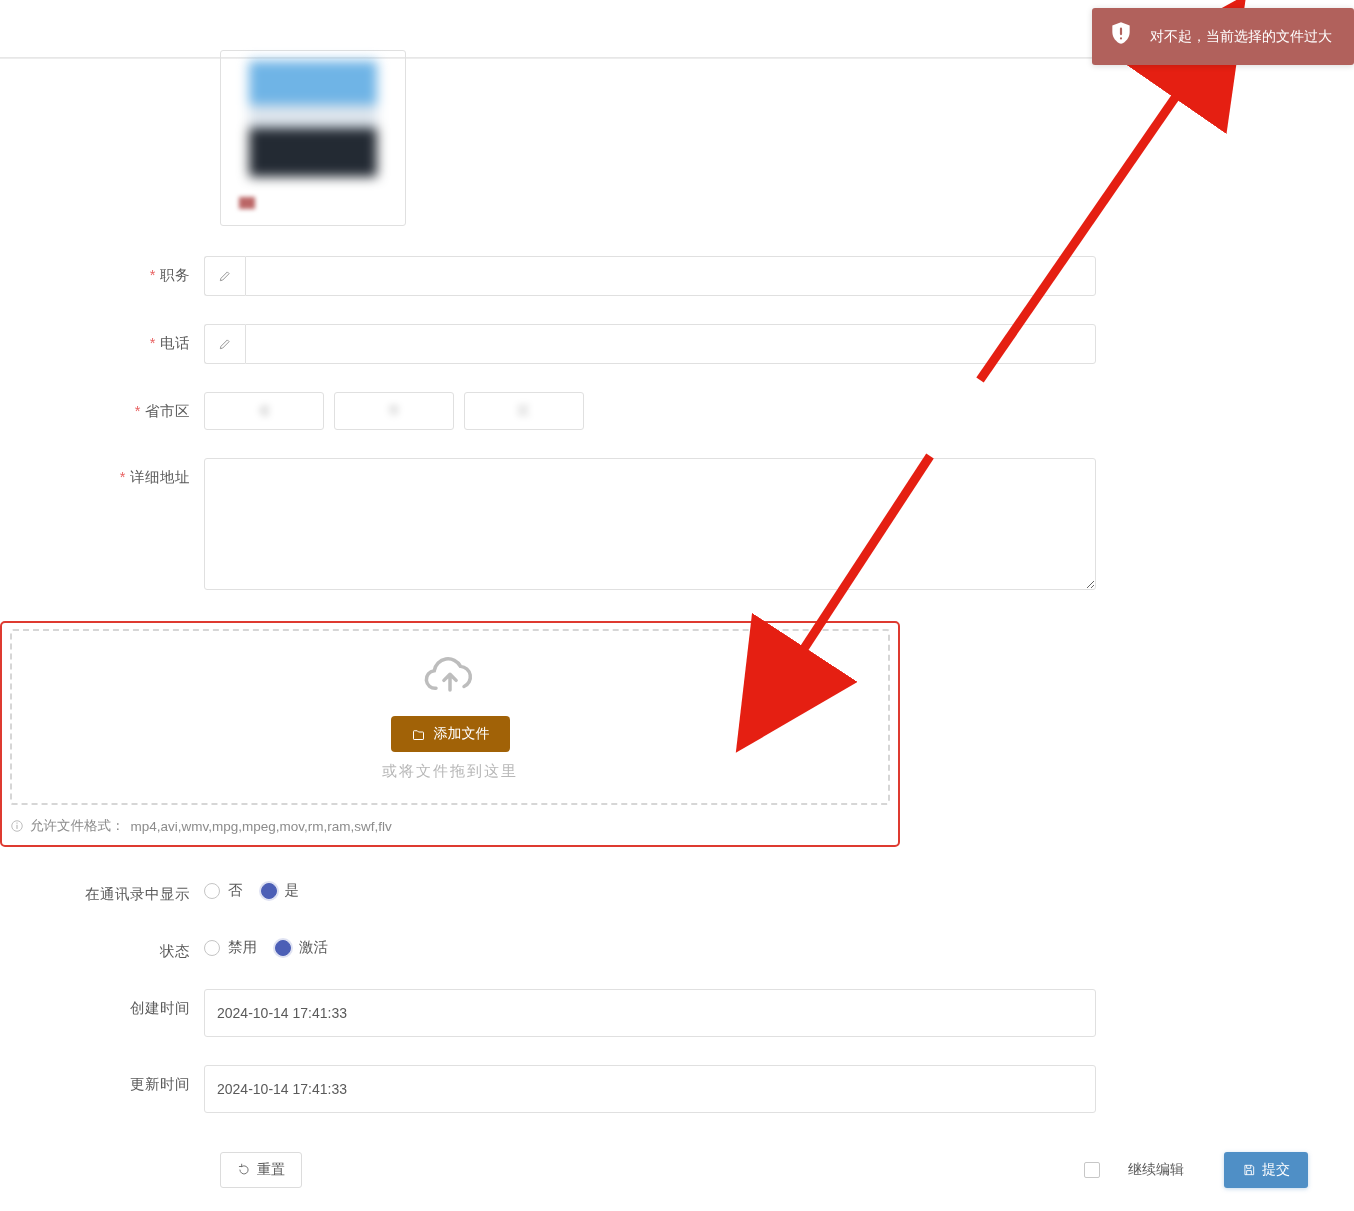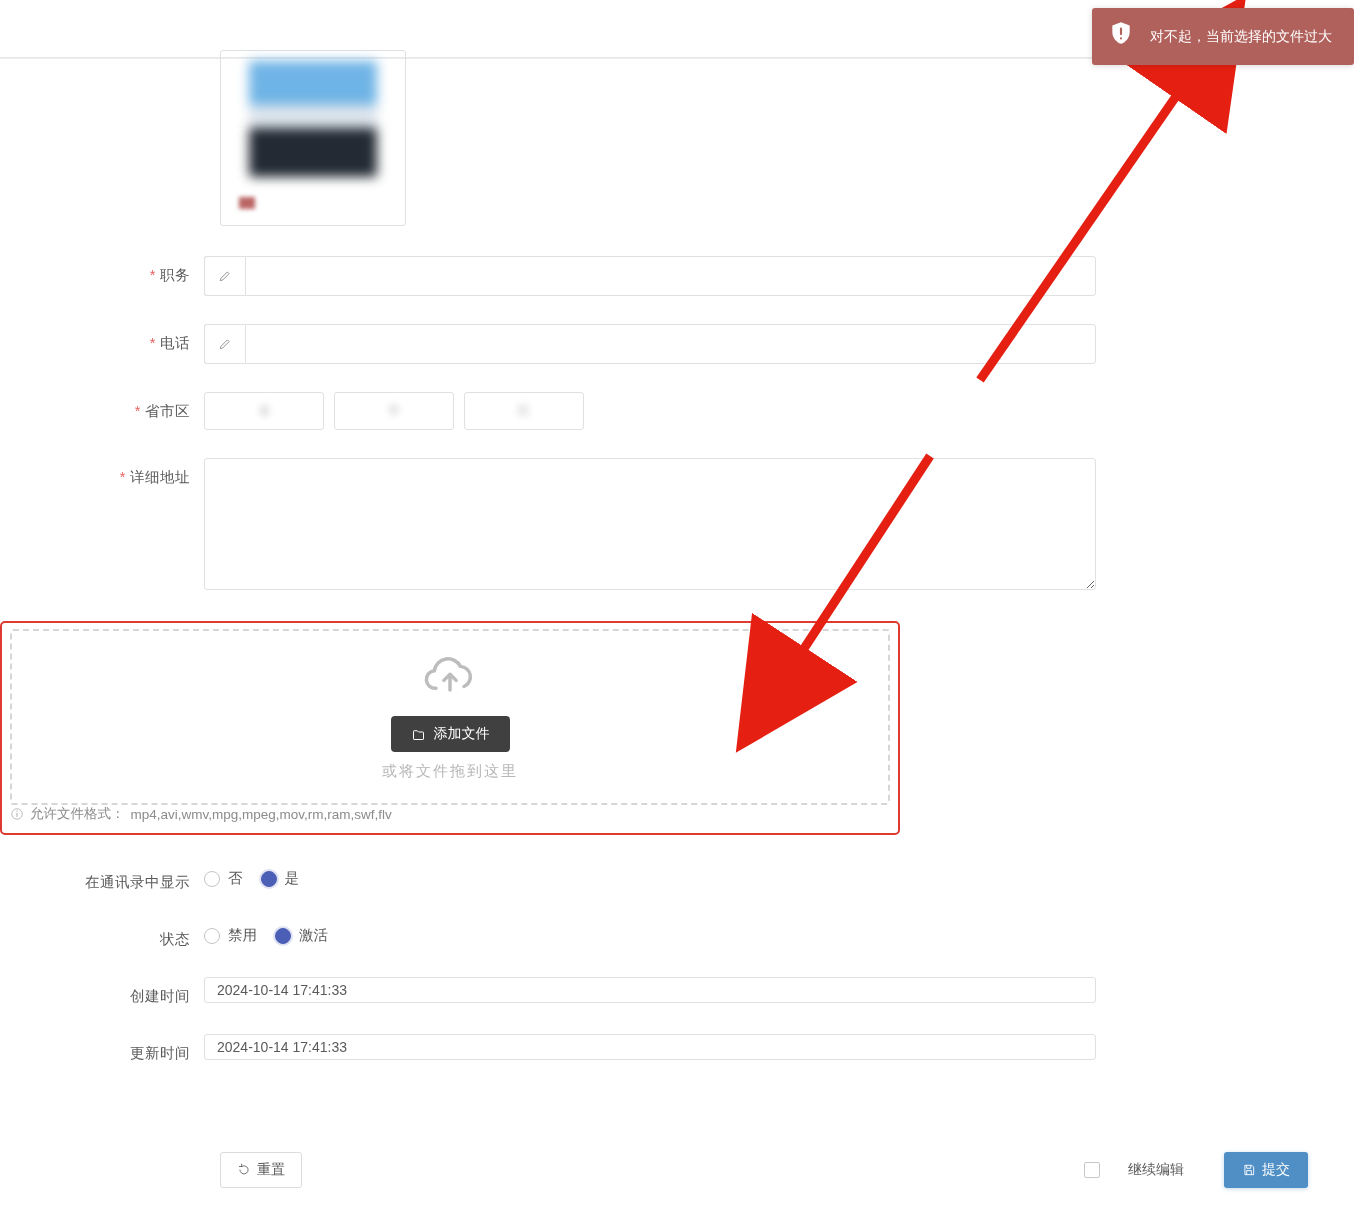--- a/index.html
+++ b/index.html
@@ -181,21 +181,21 @@
     padding: 0 12px;
     font-size: 14px;
     color: #5a5a5a;
     box-sizing: border-box;
     outline: none;
     background: #fff;
   }
   .tinput.blurred { color: transparent; text-shadow: 0 0 8px #b0b0b0; }
   .plain-input {
     width: 100%;
-    height: 26px;
+    height: 48px;
     border: 1px solid #e0e0e0;
     border-radius: 3px;
     padding: 0 12px;
     font-size: 14px;
     color: #5a5a5a;
     box-sizing: border-box;
     outline: none;
   }
   textarea.plain-input {
     height: 132px;
@@ -238,37 +238,38 @@
   .upload-drop {
     border: 2px dashed #d6d6d6;
     border-radius: 3px;
     padding: 22px 0;
     text-align: center;
   }
   .cloud-icon svg { width: 56px; height: 46px; }
   .add-btn {
     margin: 14px auto 12px;
     display: inline-flex; align-items: center; gap: 8px;
-    background: #404040;
+    background: #a16207;
     color: #fff;
     height: 36px;
     padding: 0 20px;
     border-radius: 4px;
     border: none;
     font-size: 14px;
     cursor: pointer;
   }
   .add-btn svg { width: 15px; height: 15px; stroke: #fff; fill: none; stroke-width: 1.6; }
   .drop-hint {
     color: #b7b7b7;
     font-size: 15px;
     margin-top: -2px;
     letter-spacing: 2px;
   }
   .allowed {
+    margin-top: 12px;
     font-size: 13.5px;
     color: #8c8c8c;
     display: flex;
     align-items: center;
     gap: 6px;
   }
   .allowed svg { width: 14px; height: 14px; }
 
   
   .rgroup { display: flex; align-items: center; gap: 18px; padding-top: 6px; }

